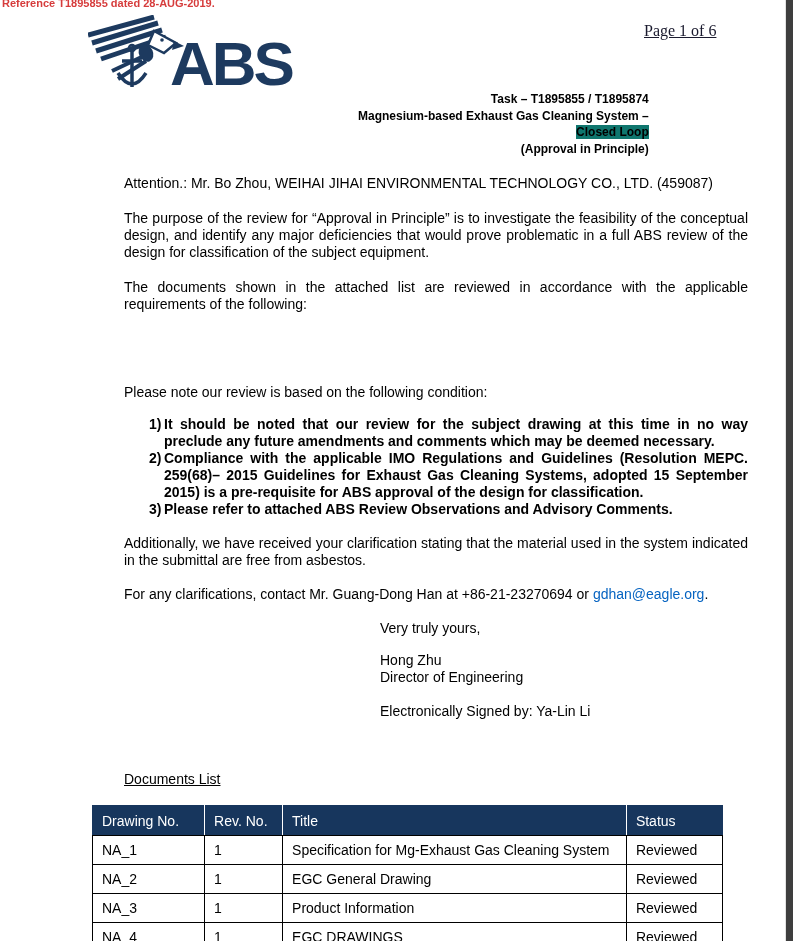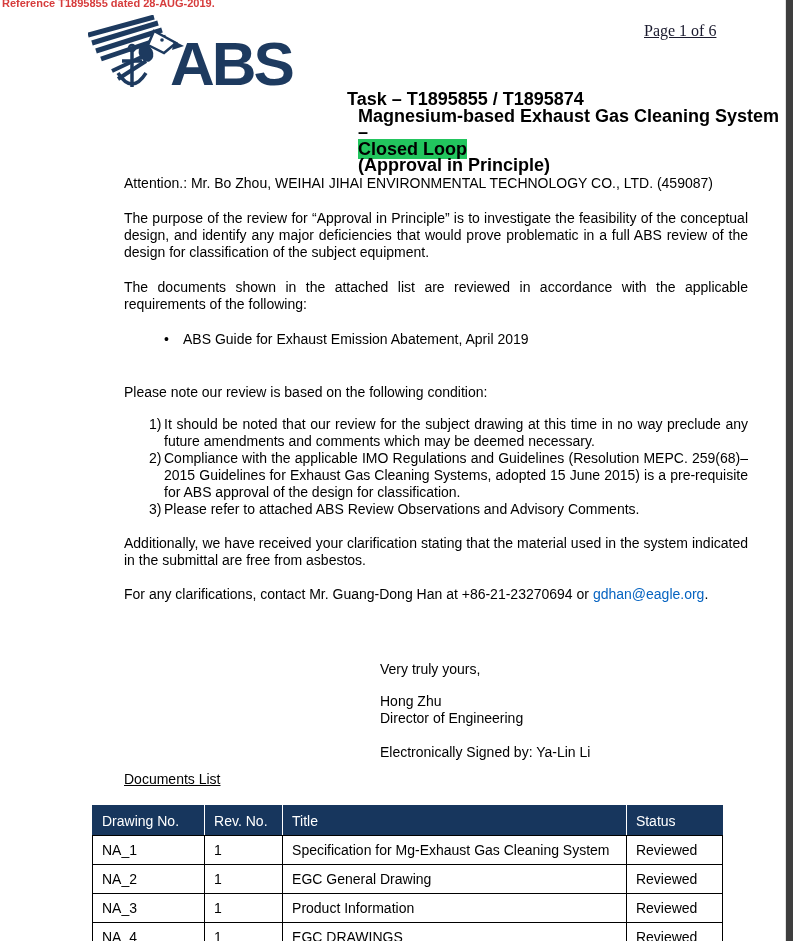--- a/index.html
+++ b/index.html
@@ -21,49 +21,50 @@
   }
   .logo { left: 88px; top: 15px; width: 230px; height: 80px; z-index: 2; }
   .page-num {
     left: 644px; top: 22px;
     font-family: "Liberation Serif", serif;
     font-size: 16px; color: #1a1a2e; text-decoration: underline;
   }
 
   .heading {
     left: 347px; top: 91px;
-    font-size: 18px; font-weight: bold; line-height: 16.5px;
+    font-size: 12px; font-weight: bold; line-height: 16.5px;
     color: #000;
+    text-align: right;
   }
   .heading .indent { padding-left: 11px; }
-  .hl { background: #22c55e; }
+  .hl { background: #0f766e; }
 
   .bodytext { font-size: 14px; line-height: 17px; color: #000; }
   .block { left: 92px; width: 624px; margin-left: 32px; }
   .just { text-align: justify; }
 
   .guides { list-style: none; }
   .guides li { position: relative; padding-left: 59px; line-height: 17.5px; }
   .guides li::before {
     content: "\2022"; position: absolute; left: 40px; top: 0;
     font-size: 14px;
   }
 
   .conds { list-style: none; counter-reset: cnd; }
   .conds li {
     position: relative; padding-left: 40px; counter-increment: cnd;
-    text-align: justify; line-height: 17px;
+    text-align: justify; line-height: 17px; font-weight: bold;
   }
   .conds li::before {
     content: counter(cnd) ")"; position: absolute; left: 25px; top: 0;
   }
 
   .email-link { color: #0563c1; cursor: pointer; }
 
-  .sig { left: 380px; margin-top: 41px; }
+  .sig { left: 380px; }
 
   .doc-heading { text-decoration: underline; }
 
   table.docs {
     border-collapse: collapse; width: 631px; table-layout: fixed;
     font-size: 14px;
   }
   table.docs th {
     background: #17365d; color: #ffffff; font-weight: normal;
     text-align: left; height: 30px; padding: 0 0 0 9px;
@@ -125,28 +126,27 @@
   <div class="indent">(Approval in Principle)</div>
 </div>
 
 <div class="abs block bodytext" style="top:175px">Attention.: Mr. Bo Zhou, WEIHAI JIHAI ENVIRONMENTAL TECHNOLOGY CO., LTD. (459087)</div>
 
 <div class="abs block bodytext just" style="top:210px">The purpose of the review for “Approval in Principle” is to investigate the feasibility of the conceptual design, and identify any major deficiencies that would prove problematic in a full ABS review of the design for classification of the subject equipment.</div>
 
 <div class="abs block bodytext just" style="top:279px">The documents shown in the attached list are reviewed in accordance with the applicable requirements of the following:</div>
 
 <ul class="abs block bodytext guides" style="top:331px">
-  <li>ABS Guide for Exhaust Emission Abatement, April 2019</li>
 </ul>
 
 <div class="abs block bodytext" style="top:384px">Please note our review is based on the following condition:</div>
 
 <ol class="abs block bodytext conds" style="top:416px">
   <li>It should be noted that our review for the subject drawing at this time in no way preclude any future amendments and comments which may be deemed necessary.</li>
-  <li>Compliance with the applicable IMO Regulations and Guidelines (Resolution MEPC. 259(68)– 2015 Guidelines for Exhaust Gas Cleaning Systems, adopted 15 June 2015) is a pre-requisite for ABS approval of the design for classification.</li>
+  <li>Compliance with the applicable IMO Regulations and Guidelines (Resolution MEPC. 259(68)– 2015 Guidelines for Exhaust Gas Cleaning Systems, adopted 15 September 2015) is a pre-requisite for ABS approval of the design for classification.</li>
   <li>Please refer to attached ABS Review Observations and Advisory Comments.</li>
 </ol>
 
 <div class="abs block bodytext just" style="top:535px">Additionally, we have received your clarification stating that the material used in the system indicated in the submittal are free from asbestos.</div>
 
 <div class="abs block bodytext" style="top:586px"><span>For any clarifications, contact Mr. Guang-Dong Han at +86-21-23270694 or </span><span class="email-link">gdhan@eagle.org</span><span>.</span></div>
 
 <div class="abs bodytext sig" style="top:620px">Very truly yours,</div>
 <div class="abs bodytext sig" style="top:652px">
   <div>Hong Zhu</div>

